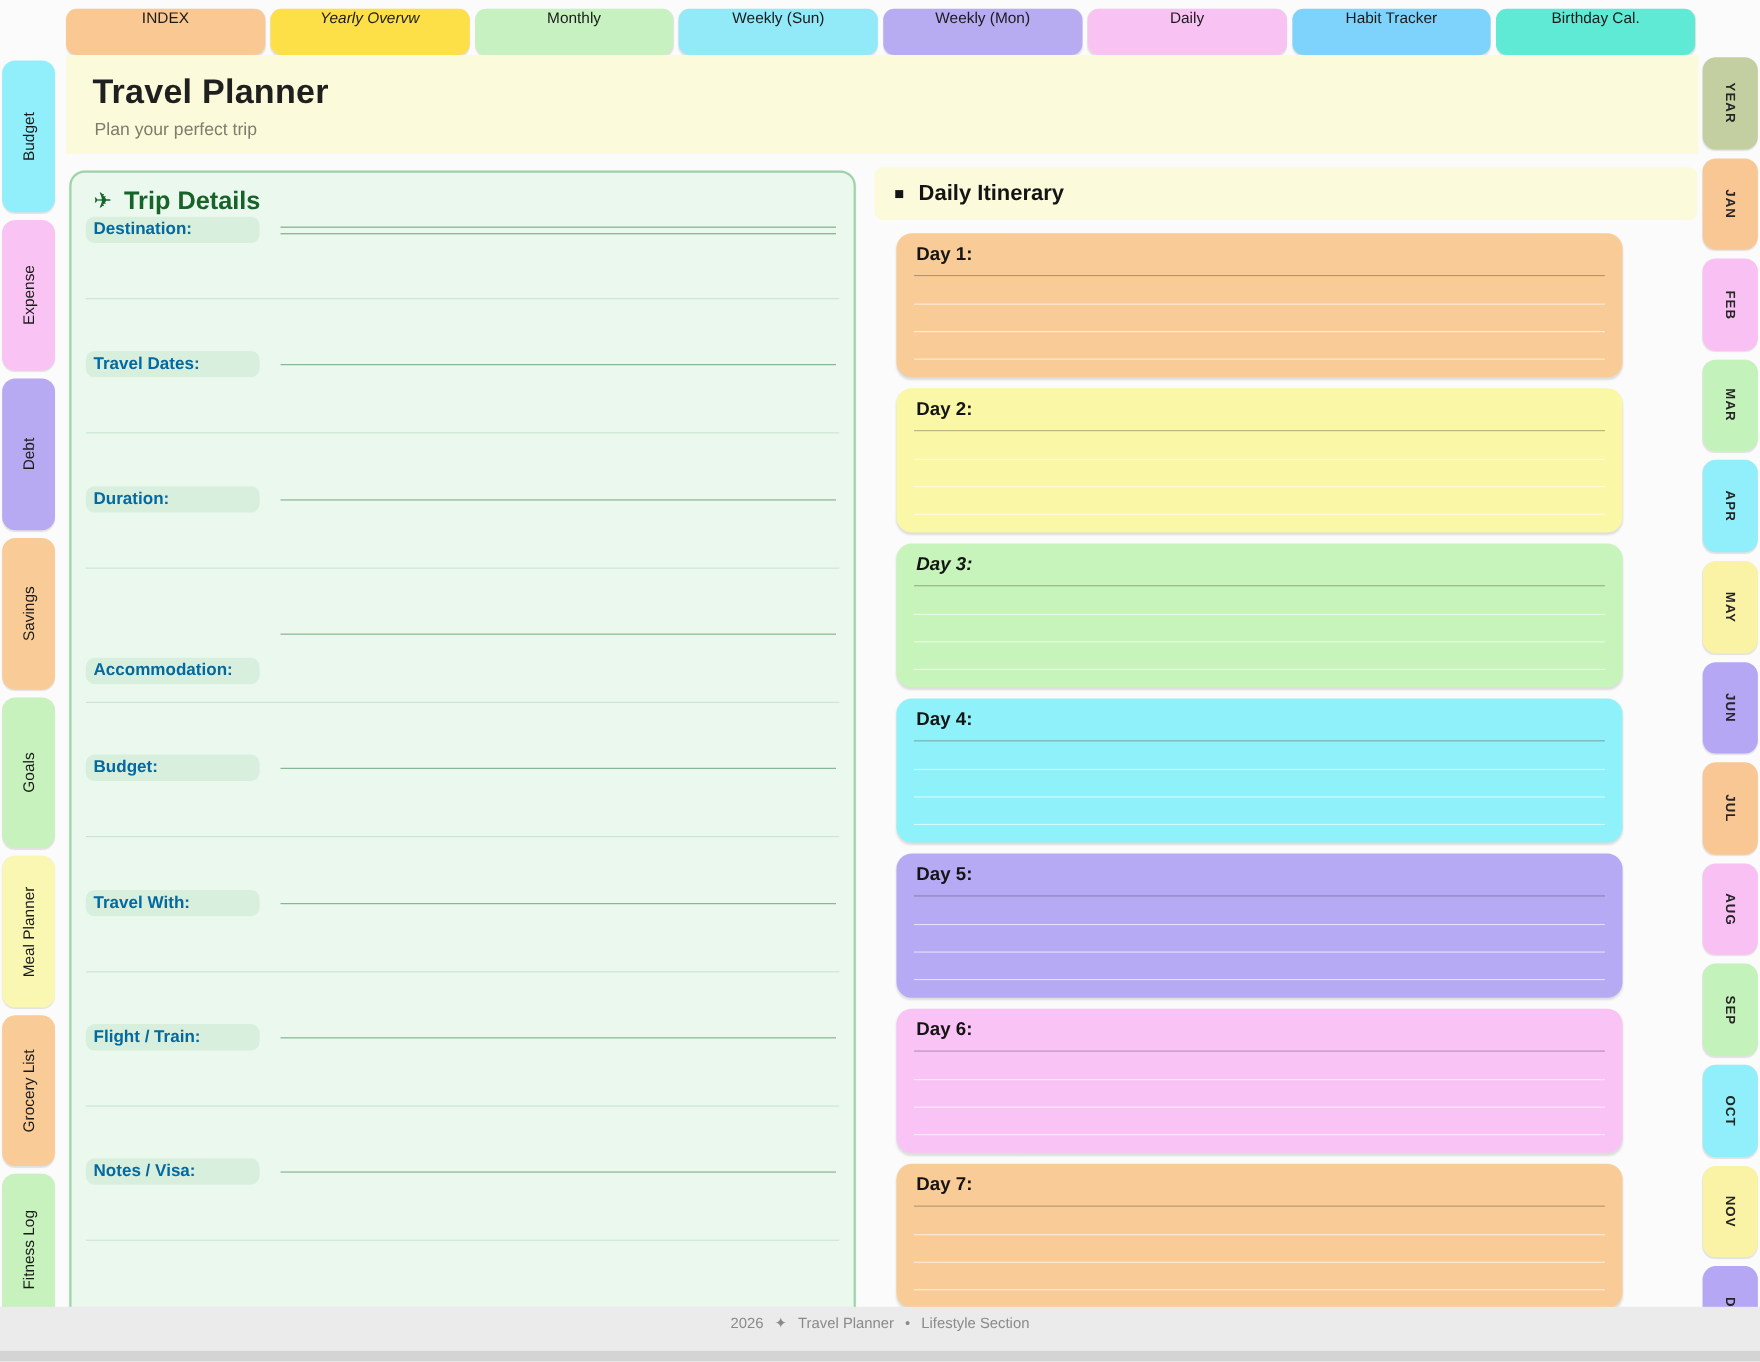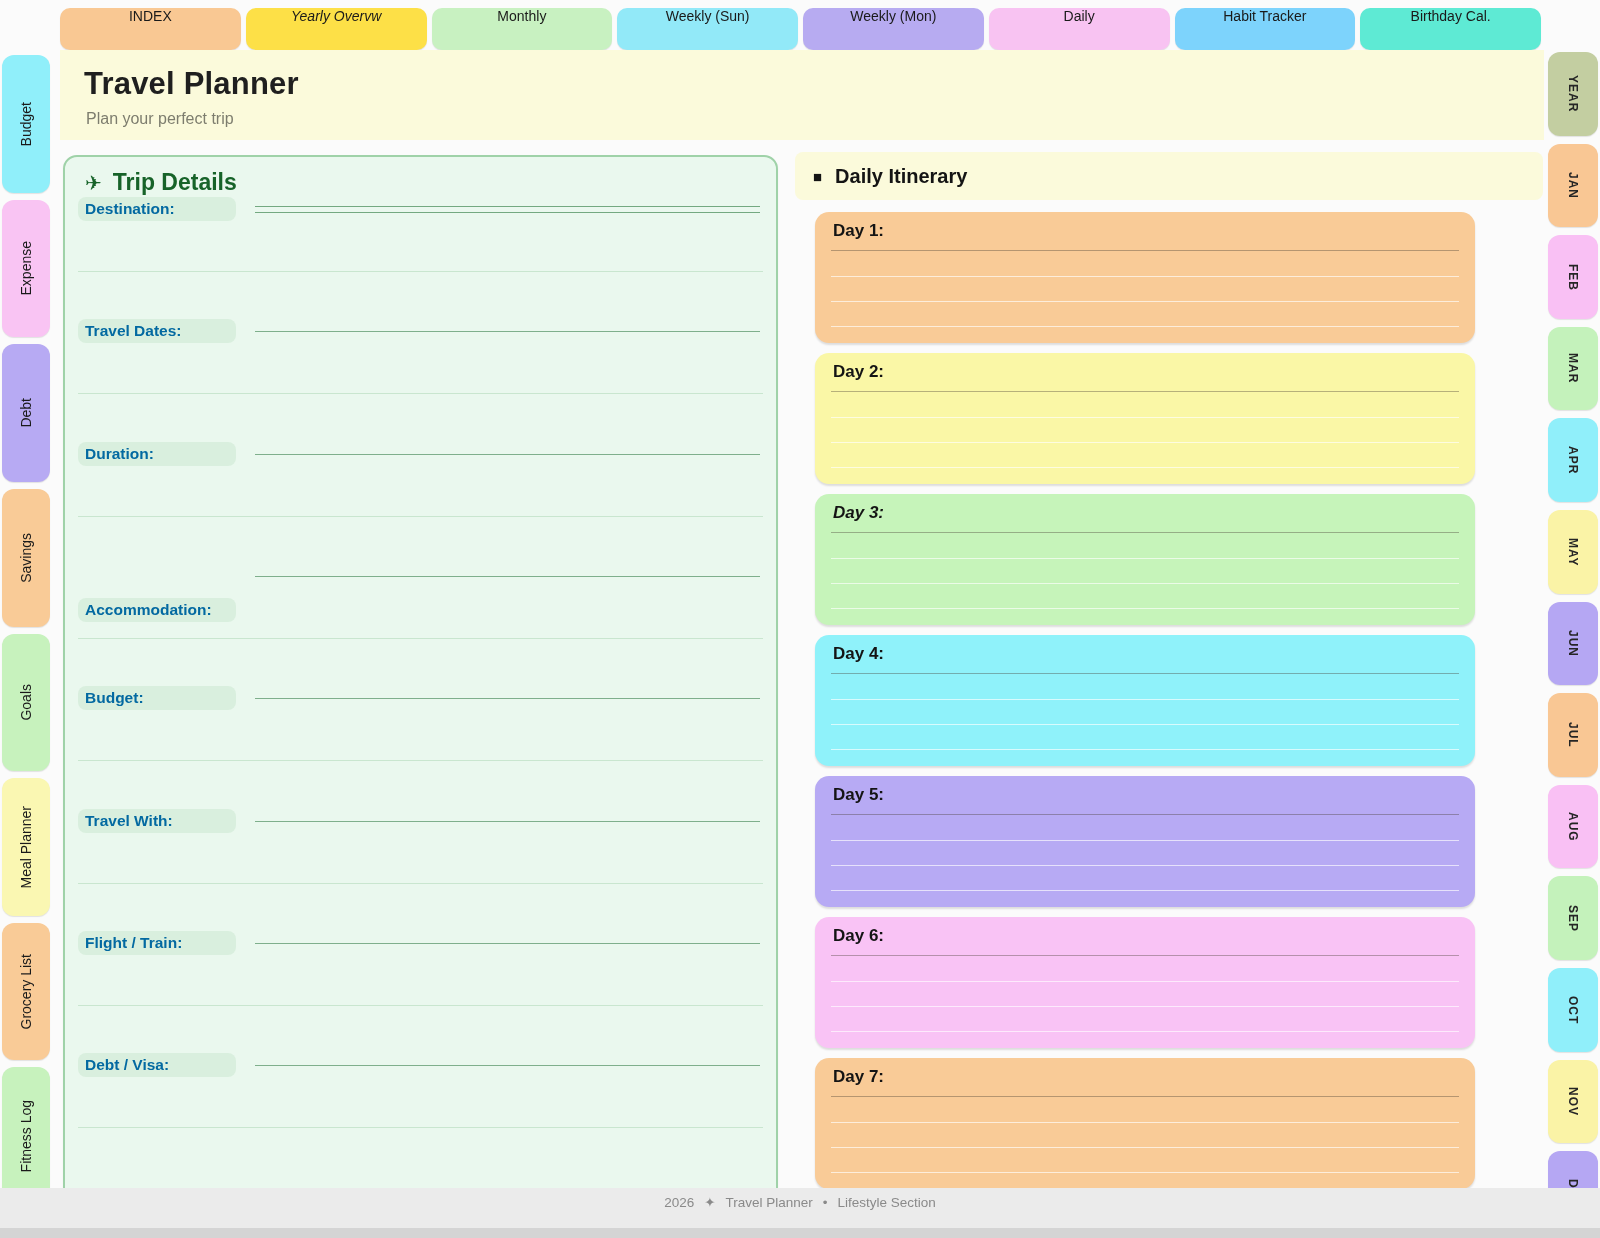--- a/index.html
+++ b/index.html
@@ -184,21 +184,21 @@
       <div class="t-line" style="top: 541.2px;"></div>
       <div class="t-pill" style="top: 529.2px;">Budget:</div>
       <div class="t-sep" style="top: 725.5px;"></div>
       <div class="t-line" style="top: 663.5px;"></div>
       <div class="t-pill" style="top: 651.5px;">Travel With:</div>
       <div class="t-sep" style="top: 847.8px;"></div>
       <div class="t-line" style="top: 785.8px;"></div>
       <div class="t-pill" style="top: 773.8px;">Flight / Train:</div>
       <div class="t-sep" style="top: 970.1px;"></div>
       <div class="t-line" style="top: 908.1px;"></div>
-      <div class="t-pill" style="top: 896.1px;">Debt / Visa:</div>
+      <div class="t-pill" style="top: 896.1px;">Notes / Visa:</div>
     </div>
 
   <div class="itin-band">
     <span class="sq">■</span>
     <span class="itin-title">Daily Itinerary</span>
   </div>
   <div id="daysHost">
       <div class="day" style="top: 212px; background: rgb(249, 203, 151);">
         <div class="day-label">Day 1:</div>
         <div class="day-underline"></div>

